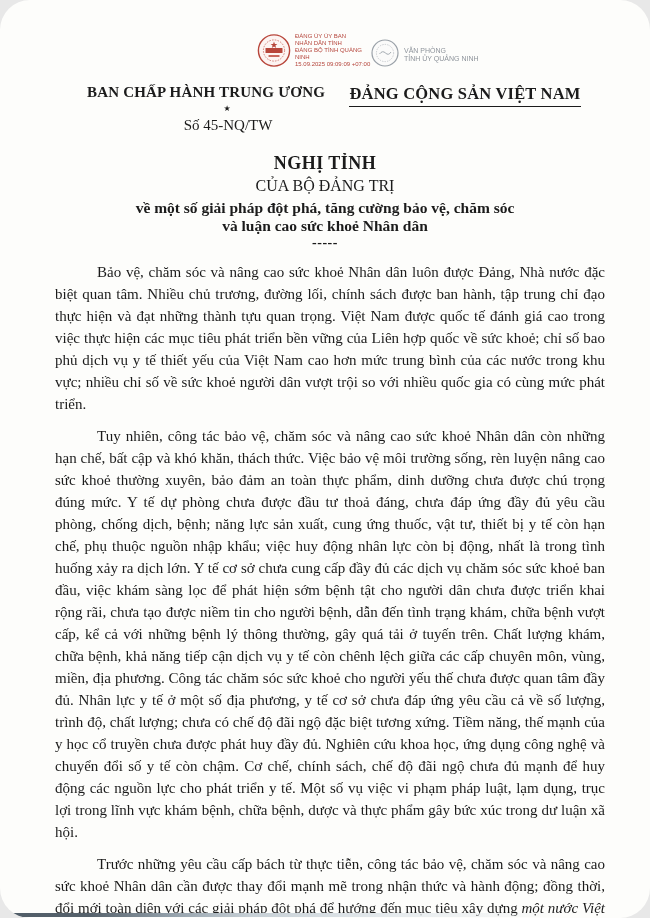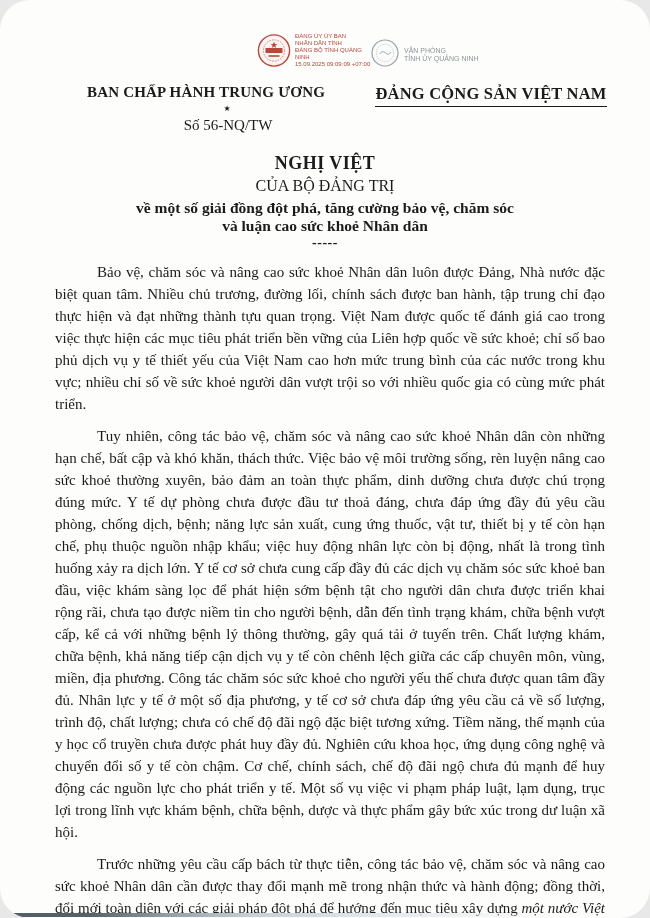--- a/index.html
+++ b/index.html
@@ -19,21 +19,21 @@
   .stamp-red  { left:257px; top:32px; gap:4px; }
   .stamp-gray { left:371px; top:39px; gap:5px; align-items:center; }
   .stamp-lines { font-family:"Liberation Sans","DejaVu Sans",sans-serif; white-space:nowrap; }
   .stamp-lines.red  { color:#b5453b; font-size:6px; line-height:7px; padding-top:1px; }
   .stamp-lines.gray { color:#8e949b; font-size:7px; line-height:8.5px; }
   .seal { flex:none; }
 
   
   .header { position:absolute; top:84px; left:0; width:650px; }
   .header-left  { position:absolute; left:48px;  width:316px; text-align:center; }
-  .header-right { position:absolute; left:360px; width:262px; text-align:center; }
+  .header-right { position:absolute; left:334px; width:262px; text-align:center; }
   .org { font-weight:bold; font-size:15px; letter-spacing:0.2px; }
   .star { font-family:"DejaVu Sans",sans-serif; font-size:8px; line-height:9px; margin-top:3px; position:relative; left:21px; }
   .doc-number { font-size:15px; margin-top:4px; position:relative; left:22px; }
   .party { display:inline-block; font-weight:bold; font-size:16.5px; letter-spacing:0.2px;
            padding-bottom:2px; border-bottom:1.5px solid #1b1b1b; }
   .dateline { font-weight:bold; font-style:italic; font-size:15px; margin-top:4px; }
 
   
   .title { position:absolute; top:153px; left:0; width:650px; text-align:center; }
   .t1 { font-weight:bold; font-size:18px; letter-spacing:0.5px; }
@@ -89,31 +89,31 @@
     <span class="stamp-lines gray">
       <div>VĂN PHÒNG</div>
       <div>TỈNH ỦY QUẢNG NINH</div>
     </span>
   </div>
 
   <div class="header">
     <div class="header-left">
       <div class="org">BAN CHẤP HÀNH TRUNG ƯƠNG</div>
       <div class="star">★</div>
-      <div class="doc-number">Số 56-NQ/TW</div>
+      <div class="doc-number">Số 45-NQ/TW</div>
     </div>
     <div class="header-right">
       <div><span class="party">ĐẢNG CỘNG SẢN VIỆT NAM</span></div>
     </div>
   </div>
 
   <div class="title">
-    <div class="t1">NGHỊ VIỆT</div>
+    <div class="t1">NGHỊ TỈNH</div>
     <div class="t2">CỦA BỘ ĐẢNG TRỊ</div>
-    <div class="t3">về một số giải đồng đột phá, tăng cường bảo vệ, chăm sóc</div>
+    <div class="t3">về một số giải pháp đột phá, tăng cường bảo vệ, chăm sóc</div>
     <div class="t4">và luận cao sức khoẻ Nhân dân</div>
     <div class="divider">-----</div>
   </div>
 
   <div class="content">
     <p><span>Bảo vệ, chăm sóc và nâng cao sức khoẻ Nhân dân luôn được Đảng, Nhà nước đặc biệt quan tâm. Nhiều chủ trương, đường lối, chính sách được ban hành, tập trung chỉ đạo thực hiện và đạt những thành tựu quan trọng. Việt Nam được quốc tế đánh giá cao trong việc thực hiện các mục tiêu phát triển bền vững của Liên hợp quốc về sức khoẻ; chỉ số bao phủ dịch vụ y tế thiết yếu của Việt Nam cao hơn mức trung bình của các nước trong khu vực; nhiều chỉ số về sức khoẻ người dân vượt trội so với nhiều quốc gia có cùng mức phát triển.</span></p>
     <p><span>Tuy nhiên, công tác bảo vệ, chăm sóc và nâng cao sức khoẻ Nhân dân còn những hạn chế, bất cập và khó khăn, thách thức. Việc bảo vệ môi trường sống, rèn luyện nâng cao sức khoẻ thường xuyên, bảo đảm an toàn thực phẩm, dinh dưỡng chưa được chú trọng đúng mức. Y tế dự phòng chưa được đầu tư thoả đáng, chưa đáp ứng đầy đủ yêu cầu phòng, chống dịch, bệnh; năng lực sản xuất, cung ứng thuốc, vật tư, thiết bị y tế còn hạn chế, phụ thuộc nguồn nhập khẩu; việc huy động nhân lực còn bị động, nhất là trong tình huống xảy ra dịch lớn. Y tế cơ sở chưa cung cấp đầy đủ các dịch vụ chăm sóc sức khoẻ ban đầu, việc khám sàng lọc để phát hiện sớm bệnh tật cho người dân chưa được triển khai rộng rãi, chưa tạo được niềm tin cho người bệnh, dẫn đến tình trạng khám, chữa bệnh vượt cấp, kể cả với những bệnh lý thông thường, gây quá tải ở tuyến trên. Chất lượng khám, chữa bệnh, khả năng tiếp cận dịch vụ y tế còn chênh lệch giữa các cấp chuyên môn, vùng, miền, địa phương. Công tác chăm sóc sức khoẻ cho người yếu thế chưa được quan tâm đầy đủ. Nhân lực y tế ở một số địa phương, y tế cơ sở chưa đáp ứng yêu cầu cả về số lượng, trình độ, chất lượng; chưa có chế độ đãi ngộ đặc biệt tương xứng. Tiềm năng, thế mạnh của y học cổ truyền chưa được phát huy đầy đủ. Nghiên cứu khoa học, ứng dụng công nghệ và chuyển đổi số y tế còn chậm. Cơ chế, chính sách, chế độ đãi ngộ chưa đủ mạnh để huy động các nguồn lực cho phát triển y tế. Một số vụ việc vi phạm pháp luật, lạm dụng, trục lợi trong lĩnh vực khám bệnh, chữa bệnh, dược và thực phẩm gây bức xúc trong dư luận xã hội.</span></p>
     <p><span>Trước những yêu cầu cấp bách từ thực tiễn, công tác bảo vệ, chăm sóc và nâng cao sức khoẻ Nhân dân cần được thay đổi mạnh mẽ trong nhận thức và hành động; đồng thời, đổi mới toàn diện với các giải pháp đột phá để hướng đến mục tiêu xây dựng </span><em>một nước Việt Nam khoẻ mạnh</em><span>, mọi người dân đều được chăm sóc sức khoẻ, sống lâu, sống khoẻ, sống lành mạnh, nâng cao thể chất,</span></p>
   </div>
 

